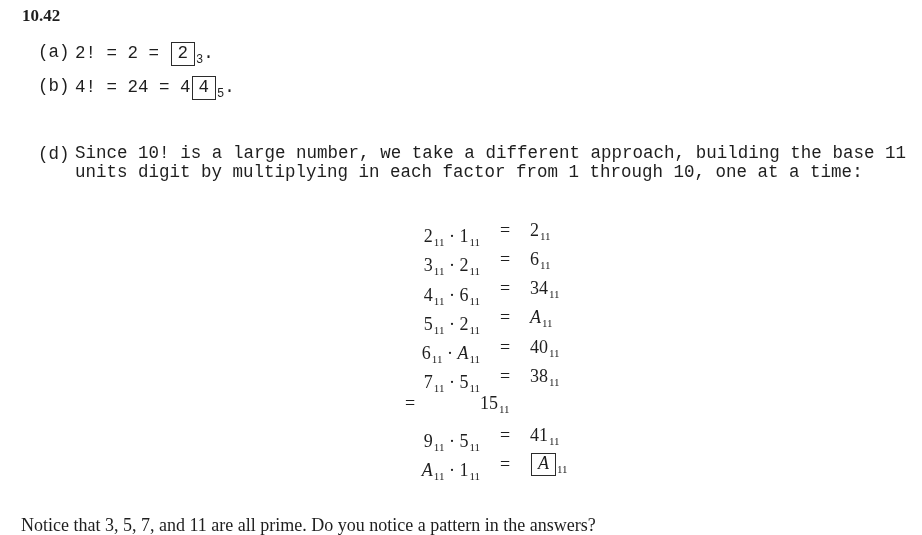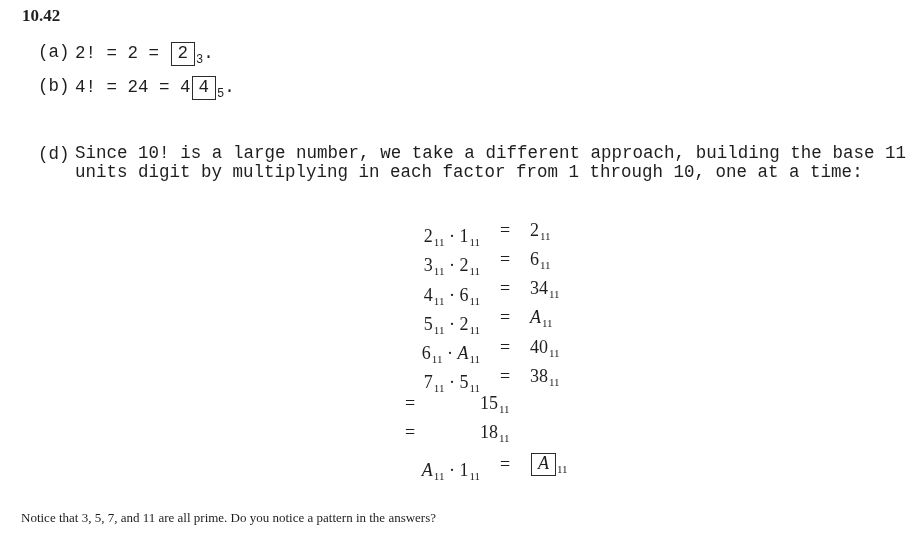--- a/index.html
+++ b/index.html
@@ -73,21 +73,21 @@
   .eq-lhs { text-align: right; white-space: nowrap; margin-top: 13px; }
   .eq-rel { text-align: center; }
   .eq-rhs { text-align: left; white-space: nowrap; }
   .num.var { font-style: italic; }
   .eq-table sub.base-sub { font-size: 11px; vertical-align: -4px; }
   .eq-table .boxed { padding: 0px 6px 2px 6px; }
   .footer-note {
     position: absolute;
     left: 21px;
     top: 497px;
-    font-size: 13px;
+    font-size: 18px;
     width: 880px;
   }
 </style>
 </head>
 <body>
 
 <div class="page">
 
   <div class="problem-number">10.42</div>
 
@@ -134,22 +134,23 @@
       <div class="eq-row">
         <span class="eq-lhs"><span class="based-num"><span class="num">7</span><sub class="base-sub">11</sub></span> · <span class="based-num"><span class="num">5</span><sub class="base-sub">11</sub></span></span>
         <span class="eq-rel">=</span>
         <span class="eq-rhs"><span class="based-num"><span class="num">38</span><sub class="base-sub">11</sub></span></span>
       </div>
       <div class="eq-row">
         <span class="eq-rel">=</span>
         <span class="eq-rhs"><span class="based-num"><span class="num">15</span><sub class="base-sub">11</sub></span></span>
       </div>
       <div class="eq-row">
+        <span class="eq-lhs"><span class="based-num"><span class="num">9</span><sub class="base-sub">11</sub></span> · <span class="based-num"><span class="num">5</span><sub class="base-sub">11</sub></span></span>
         <span class="eq-rel">=</span>
-        <span class="eq-rhs"><span class="based-num"><span class="num">18</span><sub class="base-sub">11</sub></span></span>
+        <span class="eq-rhs"><span class="based-num"><span class="num">41</span><sub class="base-sub">11</sub></span></span>
       </div>
       <div class="eq-row">
         <span class="eq-lhs"><span class="based-num"><span class="num var">A</span><sub class="base-sub">11</sub></span> · <span class="based-num"><span class="num">1</span><sub class="base-sub">11</sub></span></span>
         <span class="eq-rel">=</span>
         <span class="eq-rhs"><span class="based-num"><span class="boxed"><span class="num var">A</span></span><sub class="base-sub">11</sub></span></span>
       </div>
     </div>
 
   <p class="footer-note">Notice that 3, 5, 7, and 11 are all prime. Do you notice a pattern in the answers?</p>
 

